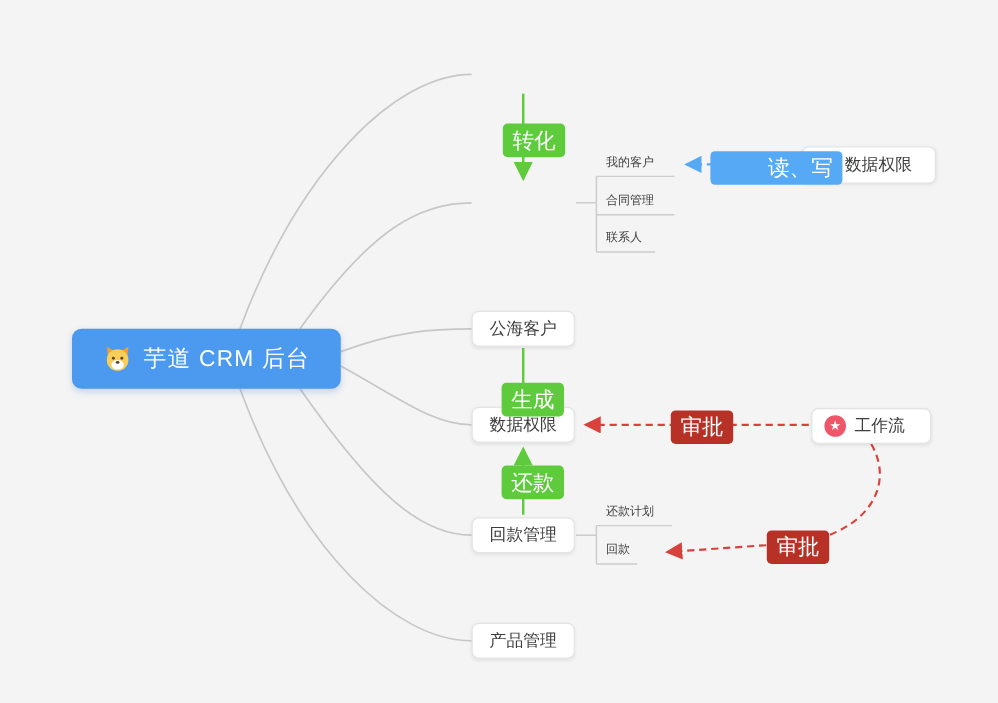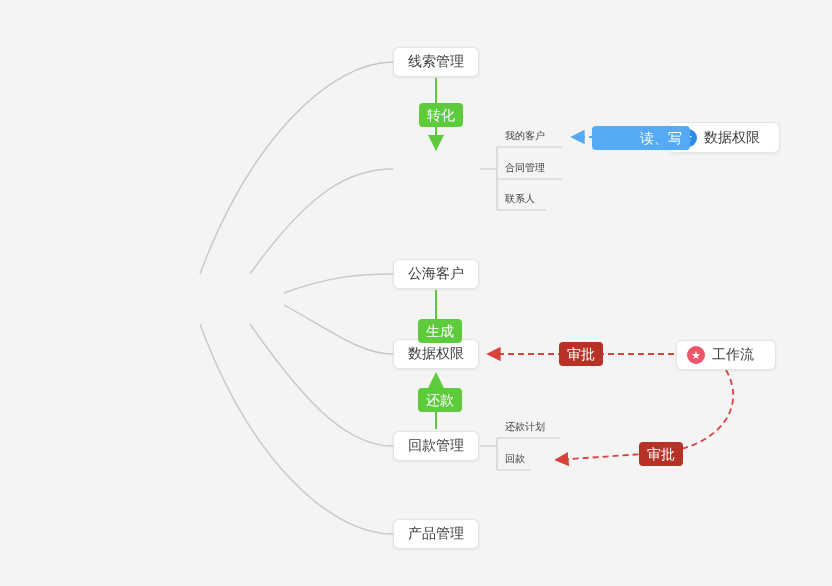--- a/index.html
+++ b/index.html
@@ -33,21 +33,21 @@
     box-shadow:0 2px 5px rgba(60,120,210,.25);
     display:flex;align-items:center;justify-content:center;gap:10px;
     font-size:19px;color:#ffffff;letter-spacing:1px;
   }
   .child-label{
     position:absolute;z-index:2;
     font-size:10px;color:#404040;line-height:18px;
   }
   .badge{
     position:absolute;z-index:3;
-    color:#ffffff;font-size:14px;line-height:1;
+    color:#ffffff;font-size:18px;line-height:1;
     border-radius:4px;padding:5px 8px;white-space:nowrap;
   }
   .badge.green{background:#5ecb3c;}
   .badge.blue{background:#56a9f5;padding-left:48px;}
   .badge.red{background:#b73127;}
   .star-icon{
     display:inline-flex;align-items:center;justify-content:center;
     width:18px;height:18px;border-radius:50%;
     color:#ffffff;font-size:11px;line-height:1;flex:0 0 auto;
   }
@@ -117,24 +117,35 @@
     <path d="M 436,78 L 436,149" stroke="#5ecb3c" stroke-width="2" fill="none" marker-end="url(#arrow-green)"></path>
     <path d="M 436,290 L 436,334" stroke="#5ecb3c" stroke-width="2" fill="none" marker-end="url(#arrow-green)"></path>
     <path d="M 436,429 L 436,374" stroke="#5ecb3c" stroke-width="2" fill="none" marker-end="url(#arrow-green)"></path>
 
     <path d="M 666,137 L 572,137" stroke="#56a9f5" stroke-width="1.8" stroke-dasharray="5,4" fill="none" marker-end="url(#arrow-blue)"></path>
 
     <path d="M 674,354 L 488,354" stroke="#d9413d" stroke-width="1.8" stroke-dasharray="6,4" fill="none" marker-end="url(#arrow-red)"></path>
     <path d="M 726,370 C 748,408 718,448 658,453 L 556,460" stroke="#d9413d" stroke-width="1.8" stroke-dasharray="6,4" fill="none" marker-end="url(#arrow-red)"></path>
   </svg>
 
+  <div class="root-topic">
+    <span style="display:inline-flex;">
+      <svg viewBox="0 0 24 24" width="24" height="24">
+        <polygon points="3,2 10,6 4,11" fill="#e8a33d"></polygon>
+        <polygon points="21,2 14,6 20,11" fill="#e8a33d"></polygon>
+        <circle cx="12" cy="13" r="9" fill="#f8cd5a"></circle>
+        <ellipse cx="12" cy="17" rx="5.2" ry="4" fill="#ffffff"></ellipse>
+        <circle cx="8.5" cy="11.5" r="1.2" fill="#5b4420"></circle>
+        <circle cx="15.5" cy="11.5" r="1.2" fill="#5b4420"></circle>
+        <ellipse cx="12" cy="15" rx="1.6" ry="1.2" fill="#5b4420"></ellipse>
+      </svg>
+    </span>
+    <span>芋道 CRM 后台</span>
+  </div>
 
-  <div class="topic" id="node-leads">
-    <span>线索管理</span>
-  </div>
   <div class="topic" id="node-opportunities">
     <span>公海客户</span>
   </div>
   <div class="topic" id="node-contracts">
     <span>数据权限</span>
   </div>
   <div class="topic" id="node-products">
     <span>产品管理</span>
   </div>
   <div class="topic" id="node-receivables">

